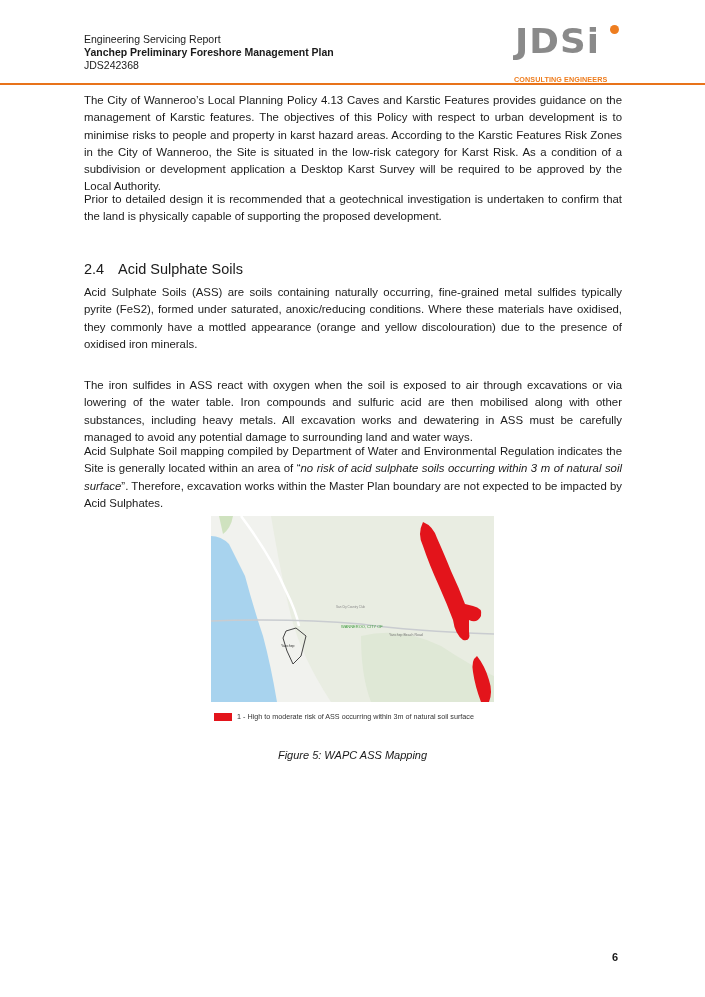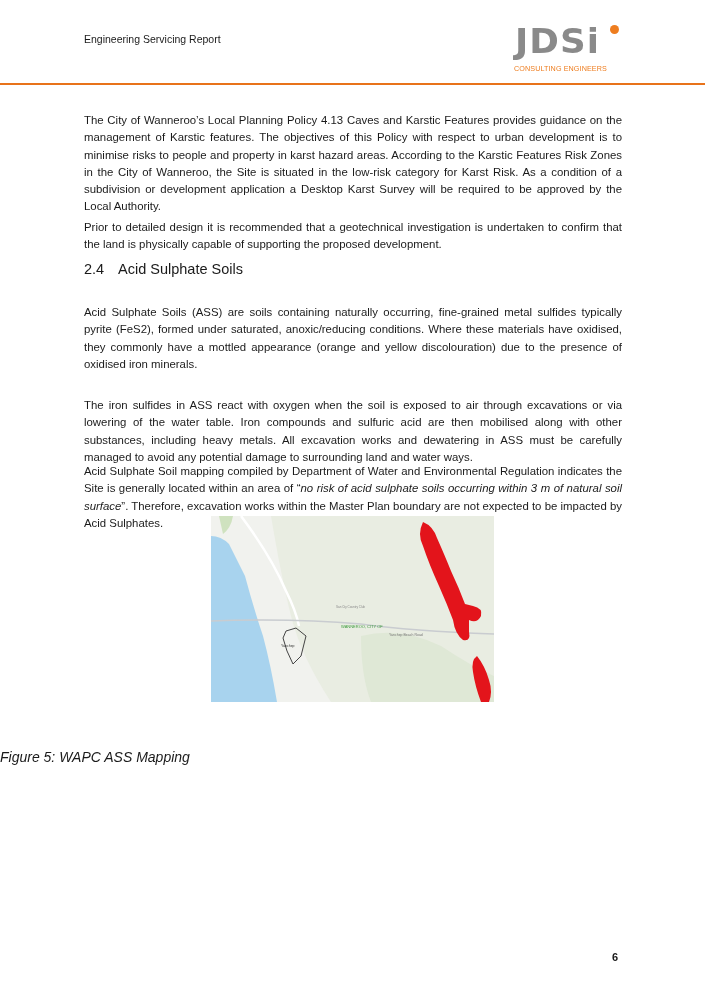--- a/index.html
+++ b/index.html
@@ -4,52 +4,54 @@
 <style>
   html, body { margin: 0; padding: 0; background: #ffffff; }
   body { width: 705px; height: 997px; position: relative; overflow: hidden;
          font-family: "Liberation Sans", sans-serif; color: #1a1a1a; }
   .header-text { position: absolute; left: 84px; top: 33px; font-size: 10.5px; line-height: 13px; }
   .header-text .bold { font-weight: bold; }
   .logo { position: absolute; left: 513px; top: 22px; width: 110px; height: 52px; }
   .logo-letters { font-family: "DejaVu Sans", sans-serif; font-weight: bold; font-size: 34px;
                   color: #8a8a8a; letter-spacing: 1px; line-height: 34px; position: absolute; left: 2px; top: 2px; transform: scaleX(1.05); transform-origin: left; }
   .logo-dot { position: absolute; left: 97px; top: 3px; width: 9px; height: 9px; border-radius: 50%; background: #ee7d1f; }
-  .logo-sub { position: absolute; left: 1px; top: 42px; font-size: 7.2px; font-weight: normal; color: #ee7d1f; letter-spacing: 0.1px; white-space: nowrap; }
+  .logo-sub { position: absolute; left: 1px; top: 53px; font-size: 7.2px; font-weight: bold; color: #ee7d1f; letter-spacing: 0.1px; white-space: nowrap; }
   .rule { position: absolute; left: 0; top: 83px; width: 705px; height: 2px; background: #e8731a; }
-  .content { position: absolute; left: 84px; width: 538px; font-size: 11.4px; line-height: 17.3px; text-align: justify; margin-top: 20px; }
+  .content { position: absolute; left: 84px; width: 538px; font-size: 11.4px; line-height: 17.3px; text-align: justify; }
   .content p { margin: 0; }
   .h2 { position: absolute; left: 84px; top: 261px; font-size: 14.5px; font-weight: normal; }
   .h2 .num { display: inline-block; width: 34px; }
   .figure { position: absolute; left: 211px; top: 516px; width: 283px; height: 186px; overflow: hidden; background: #eef0ea; }
   .legend { position: absolute; left: 214px; top: 710px; font-size: 7.2px; color: #333; line-height: 14px; }
   .legend .swatch { display: inline-block; width: 18px; height: 8px; background: #e3141b; vertical-align: middle; margin-right: 5px; }
-  .caption { position: absolute; left: 0; width: 705px; top: 749px; font-style: italic; font-size: 14px; }
+  .caption { position: absolute; left: 0; width: 705px; top: 749px; text-align: center; font-style: italic; font-size: 11px; }
   .page-num { position: absolute; left: 612px; top: 951px; font-size: 11px; font-weight: bold; }
 </style>
 </head>
 <body>
 
 <div class="header-text">
   <div>Engineering Servicing Report</div>
+  <div class="bold">Yanchep Preliminary Foreshore Management Plan</div>
+  <div>JDS242368</div>
 </div>
 
 <div class="logo">
   <div class="logo-letters">JDSi</div>
   <div class="logo-dot"></div>
   <div class="logo-sub">CONSULTING ENGINEERS</div>
 </div>
 
 <div class="rule"></div>
 
 <div class="content" style="top:92px">
   <p>The City of Wanneroo’s Local Planning Policy 4.13 Caves and Karstic Features provides guidance on the management of Karstic features. The objectives of this Policy with respect to urban development is to minimise risks to people and property in karst hazard areas. According to the Karstic Features Risk Zones in the City of Wanneroo, the Site is situated in the low-risk category for Karst Risk. As a condition of a subdivision or development application a Desktop Karst Survey will be required to be approved by the Local Authority.</p>
 </div>
 
-<div class="content" style="top:199px">
+<div class="content" style="top:191px">
   <p>Prior to detailed design it is recommended that a geotechnical investigation is undertaken to confirm that the land is physically capable of supporting the proposed development.</p>
 </div>
 
 <div class="h2">
   <span class="num">2.4</span><span>Acid Sulphate Soils</span>
 </div>
 
 <div class="content" style="top:284px">
   <p>Acid Sulphate Soils (ASS) are soils containing naturally occurring, fine-grained metal sulfides typically pyrite (FeS2), formed under saturated, anoxic/reducing conditions. Where these materials have oxidised, they commonly have a mottled appearance (orange and yellow discolouration) due to the presence of oxidised iron minerals.</p>
 </div>
@@ -75,17 +77,18 @@
     <path d="M212,6 Q222,10 226,22 Q234,40 240,55 Q248,72 254,88 L262,90 Q272,92 270,100 Q266,108 258,104 L258,116 Q260,126 252,124 Q244,118 242,104 Q236,88 228,70 Q218,48 212,30 Q206,18 212,6 Z" fill="#e3141b"></path>
     <path d="M266,140 Q274,150 278,164 Q282,176 278,186 L270,186 Q264,170 262,156 Q260,144 266,140 Z" fill="#e3141b"></path>
     <text x="130" y="112" font-size="4" fill="#3a9a3a" font-family="Liberation Sans, sans-serif">WANNEROO, CITY OF</text>
     <text x="70" y="131" font-size="3.5" fill="#333" font-family="Liberation Sans, sans-serif">Yanchep</text>
     <text x="178" y="120" font-size="3.5" fill="#777" font-family="Liberation Sans, sans-serif">Yanchep Beach Road</text>
     <text x="125" y="92" font-size="3" fill="#888" font-family="Liberation Sans, sans-serif">San Cty Country Club</text>
   </svg>
 </div>
 
 <div class="legend">
+  <div><span class="swatch"></span><span>1 - High to moderate risk of ASS occurring within 3m of natural soil surface</span></div>
 </div>
 
 <div class="caption">Figure 5: WAPC ASS Mapping</div>
 
 <div class="page-num">6</div>
 
 </body></html>

